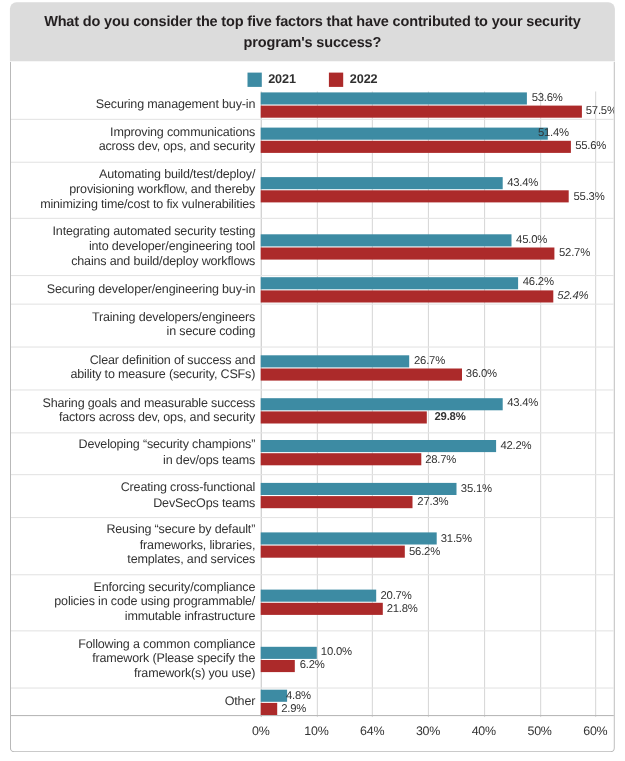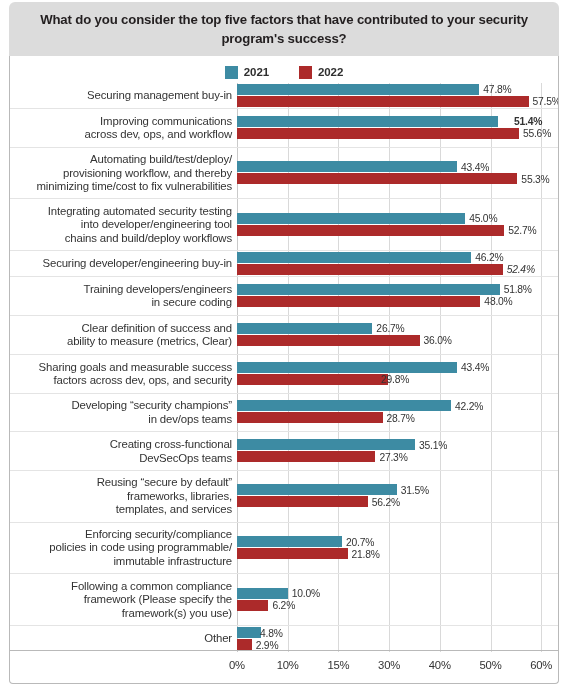--- a/index.html
+++ b/index.html
@@ -219,35 +219,35 @@
           <div class="gridline" style="left: 328.4px;"></div>
           <div class="gridline" style="left: 379.1px;"></div>
           <div class="gridline" style="left: 429.8px;"></div>
           <div class="gridline" style="left: 480.5px;"></div>
           <div class="gridline" style="left: 531.2px;"></div>
           <div class="row" style="top: 0px; height: 26px;">
             <div class="row-label">Securing management buy-in</div>
             <div class="bars">
               <div class="bar-wrap">
                 <div class="bar b2021" style="width: 242.346px; background: rgb(61, 139, 163);"></div>
-                <span class="bar-value" style="left: 246.346px;">47.8%</span>
+                <span class="bar-value" style="left: 246.346px;">53.6%</span>
               </div>
               <div class="bar-wrap">
                 <div class="bar b2022" style="width: 291.525px; background: rgb(172, 42, 42);"></div>
                 <span class="bar-value" style="left: 295.525px;">57.5%</span>
               </div>
             </div>
           </div>
           <div class="row" style="top: 26px; height: 38.8125px;">
             <div class="row-label">Improving communications
-across dev, ops, and workflow</div>
+across dev, ops, and security</div>
             <div class="bars">
               <div class="bar-wrap">
                 <div class="bar b2021" style="width: 260.598px; background: rgb(61, 139, 163);"></div>
-                <span class="bar-value" style="left: 277px; font-weight: bold;">51.4%</span>
+                <span class="bar-value" style="left: 252px;">51.4%</span>
               </div>
               <div class="bar-wrap">
                 <div class="bar b2022" style="width: 281.892px; background: rgb(172, 42, 42);"></div>
                 <span class="bar-value" style="left: 285.892px;">55.6%</span>
               </div>
             </div>
           </div>
           <div class="row" style="top: 64.8125px; height: 51.625px;">
             <div class="row-label">Automating build/test/deploy/
 provisioning workflow, and thereby
@@ -287,34 +287,24 @@
               </div>
               <div class="bar-wrap">
                 <div class="bar b2022" style="width: 265.668px; background: rgb(172, 42, 42);"></div>
                 <span class="bar-value" style="left: 269.668px; font-style: italic;">52.4%</span>
               </div>
             </div>
           </div>
           <div class="row" style="top: 194.062px; height: 38.8125px;">
             <div class="row-label">Training developers/engineers
 in secure coding</div>
-            <div class="bars">
-              <div class="bar-wrap">
-                <div class="bar b2021" style="width: 262.626px; background: rgb(61, 139, 163);"></div>
-                <span class="bar-value" style="left: 266.626px;">51.8%</span>
-              </div>
-              <div class="bar-wrap">
-                <div class="bar b2022" style="width: 243.36px; background: rgb(172, 42, 42);"></div>
-                <span class="bar-value" style="left: 247.36px;">48.0%</span>
-              </div>
-            </div>
           </div>
           <div class="row" style="top: 232.875px; height: 38.8125px;">
             <div class="row-label">Clear definition of success and
-ability to measure (metrics, Clear)</div>
+ability to measure (security, CSFs)</div>
             <div class="bars">
               <div class="bar-wrap">
                 <div class="bar b2021" style="width: 135.369px; background: rgb(61, 139, 163);"></div>
                 <span class="bar-value" style="left: 139.369px;">26.7%</span>
               </div>
               <div class="bar-wrap">
                 <div class="bar b2022" style="width: 182.52px; background: rgb(172, 42, 42);"></div>
                 <span class="bar-value" style="left: 186.52px;">36.0%</span>
               </div>
             </div>
@@ -322,21 +312,21 @@
           <div class="row" style="top: 271.688px; height: 38.8125px;">
             <div class="row-label">Sharing goals and measurable success
 factors across dev, ops, and security</div>
             <div class="bars">
               <div class="bar-wrap">
                 <div class="bar b2021" style="width: 220.038px; background: rgb(61, 139, 163);"></div>
                 <span class="bar-value" style="left: 224.038px;">43.4%</span>
               </div>
               <div class="bar-wrap">
                 <div class="bar b2022" style="width: 151.086px; background: rgb(172, 42, 42);"></div>
-                <span class="bar-value" style="left: 144px;">29.8%</span>
+                <span class="bar-value" style="left: 158px; font-weight: bold;">29.8%</span>
               </div>
             </div>
           </div>
           <div class="row" style="top: 310.5px; height: 38.8125px;">
             <div class="row-label">Developing “security champions”
 in dev/ops teams</div>
             <div class="bars">
               <div class="bar-wrap">
                 <div class="bar b2021" style="width: 213.954px; background: rgb(61, 139, 163);"></div>
                 <span class="bar-value" style="left: 217.954px;">42.2%</span>
@@ -416,21 +406,21 @@
               <div class="bar-wrap">
                 <div class="bar b2022" style="width: 14.703px; background: rgb(172, 42, 42);"></div>
                 <span class="bar-value" style="left: 18.703px;">2.9%</span>
               </div>
             </div>
           </div>
         </div>
       <div class="xaxis" id="xaxis">
           <div class="xtick" style="left: 227px;">0%</div>
           <div class="xtick" style="left: 277.7px;">10%</div>
-          <div class="xtick" style="left: 328.4px;">15%</div>
+          <div class="xtick" style="left: 328.4px;">64%</div>
           <div class="xtick" style="left: 379.1px;">30%</div>
           <div class="xtick" style="left: 429.8px;">40%</div>
           <div class="xtick" style="left: 480.5px;">50%</div>
           <div class="xtick" style="left: 531.2px;">60%</div>
         </div>
     </div>
 
   </div>
 </div>
 

